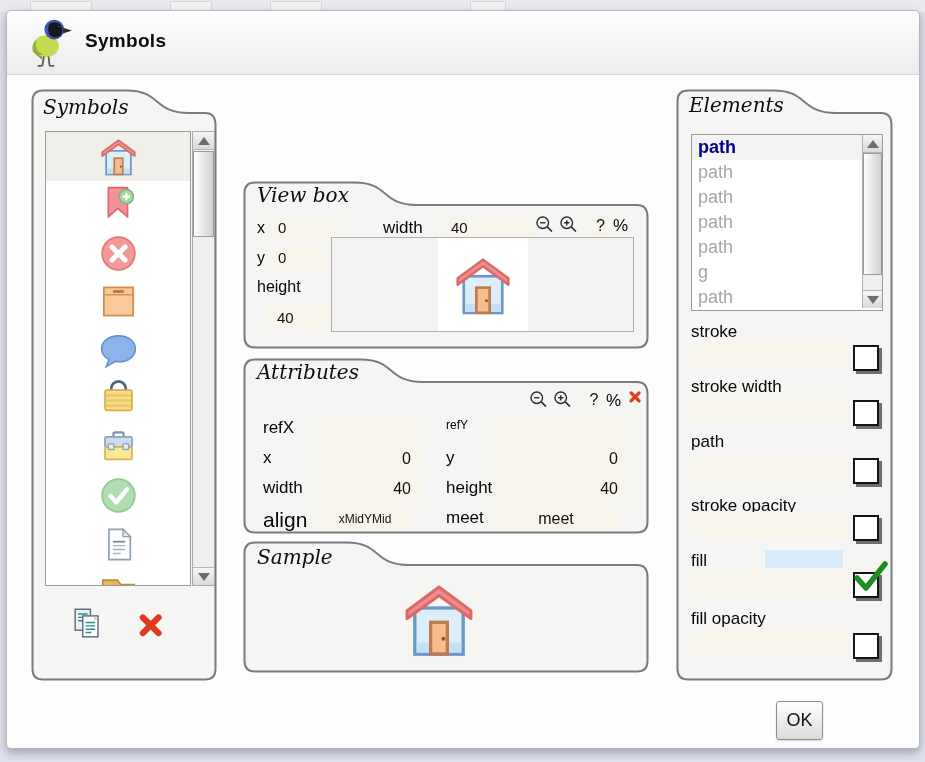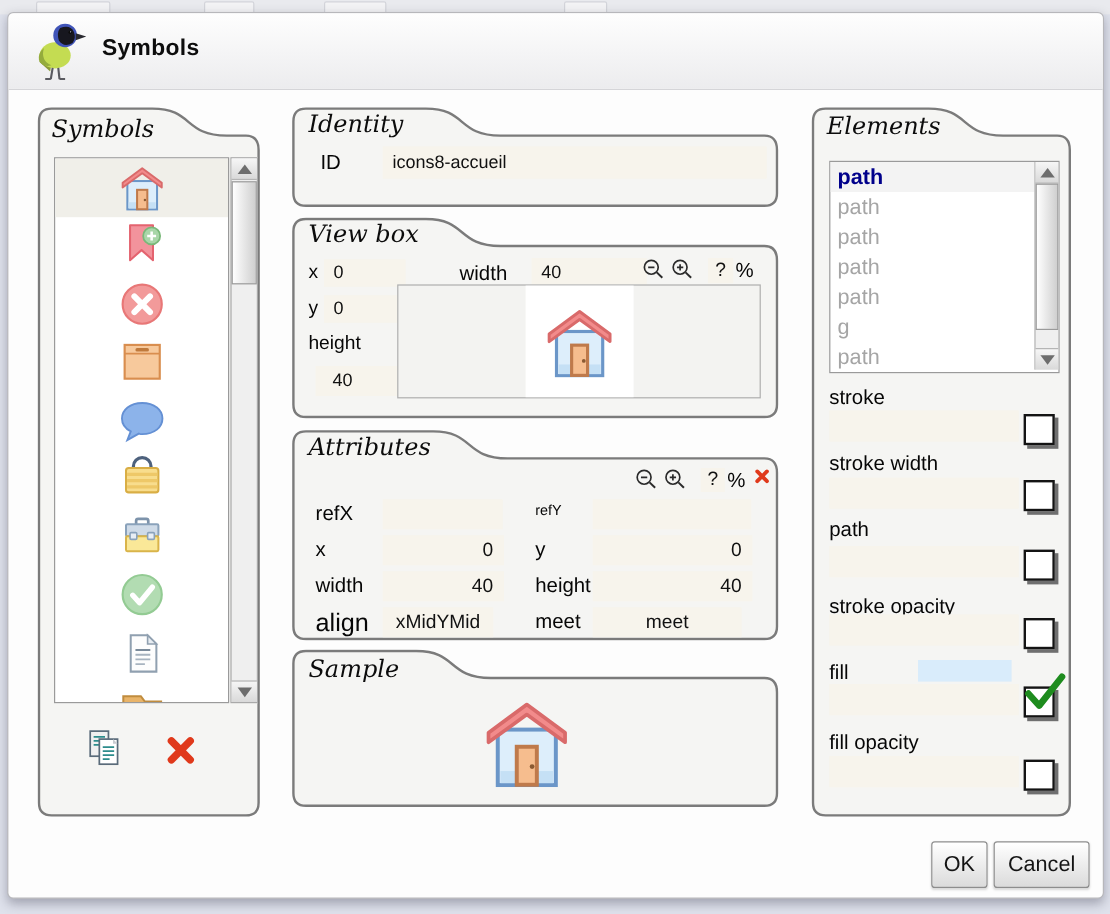--- a/index.html
+++ b/index.html
@@ -191,28 +191,20 @@
           <path d="M9.5 9.5 h10 M9.5 13 h10 M9.5 16.5 h10" stroke="#2d8c8c" stroke-width="1.5"></path>
           <rect x="14.5" y="11.5" width="16" height="22" fill="#ffffff" stroke="#5a6b7a" stroke-width="1.5"></rect>
           <path d="M26.5 11.5 l4 4 l-4 0 Z" fill="#c9cdd2"></path>
           <path d="M17.5 18.5 h10 M17.5 22 h10 M17.5 25.5 h10 M17.5 29 h6" stroke="#2d8c8c" stroke-width="1.5"></path>
         </svg></span>
     <span class="pc tool-ico" id="delx-slot" style="left:104px;top:519px;width:33px;height:33px"><svg viewBox="0 0 40 40">
           <path d="M9.5 11.5 L28.5 30.5 M28.5 11.5 L9.5 30.5" stroke="#e0391b" stroke-width="7.5" stroke-linecap="round"></path>
         </svg></span>
   </div>
 
-  <div class="panel" id="p-identity" style="left:236px;top:78px;width:406px;height:84px">
-      <svg class="panel-bg" width="406" height="84" viewBox="0 0 406 84">
-      <path d="M1.5 72 L1.5 12 Q1.5 1.5 12 1.5 L112 1.5 C146 1.5 138 24 174 24 L394 24 Q404.5 24 404.5 36 L404.5 72 Q404.5 82.5 394 82.5 L12 82.5 Q1.5 82.5 1.5 72 Z" fill="#f5f5f3" stroke="#7b7b7b" stroke-width="2"></path>
-      </svg>
-    <div class="pc ptitle" style="left:14px;top:2px">Identity</div>
-    <div class="pc lbl" style="left:24px;top:37px;font-size:17px">ID</div>
-    <div class="pc inp left" style="left:76px;top:33px;width:312px;height:27px">icons8-accueil</div>
-  </div>
 
   <div class="panel" id="p-viewbox" style="left:236px;top:170px;width:406px;height:168px">
       <svg class="panel-bg" width="406" height="168" viewBox="0 0 406 168">
       <path d="M1.5 156 L1.5 12 Q1.5 1.5 12 1.5 L112 1.5 C146 1.5 138 24 174 24 L394 24 Q404.5 24 404.5 36 L404.5 156 Q404.5 166.5 394 166.5 L12 166.5 Q1.5 166.5 1.5 156 Z" fill="#f5f5f3" stroke="#7b7b7b" stroke-width="2"></path>
       </svg>
     <div class="pc ptitle" style="left:14px;top:2px">View box</div>
 
     <div class="pc lbl" style="left:14px;top:38px">x</div>
     <div class="pc inp left" style="left:27px;top:35px;width:60px;height:23px">0</div>
     <div class="pc lbl" style="left:14px;top:68px">y</div>
@@ -276,21 +268,21 @@
     <div class="inp left" style="position:absolute;left:251px;top:58px;width:124px;height:25px;font-size:16px"></div>
         <div class="lbl" style="position:absolute;left:20px;top:90px;font-size:17px">x</div>
     <div class="inp right" style="position:absolute;left:76px;top:88px;width:92px;height:25px;font-size:16px">0</div>
     <div class="lbl" style="position:absolute;left:203px;top:90px;font-size:17px">y</div>
     <div class="inp right" style="position:absolute;left:251px;top:88px;width:124px;height:25px;font-size:16px">0</div>
         <div class="lbl" style="position:absolute;left:20px;top:120px;font-size:17px">width</div>
     <div class="inp right" style="position:absolute;left:76px;top:118px;width:92px;height:25px;font-size:16px">40</div>
     <div class="lbl" style="position:absolute;left:203px;top:120px;font-size:17px">height</div>
     <div class="inp right" style="position:absolute;left:251px;top:118px;width:124px;height:25px;font-size:16px">40</div>
         <div class="lbl" style="position:absolute;left:20px;top:150px;font-size:21px">align</div>
-    <div class="inp center" style="position:absolute;left:76px;top:148px;width:92px;height:25px;font-size:16px">xMidYMid</div>
+    <div class="inp center" style="position:absolute;left:76px;top:148px;width:92px;height:25px;font-size:12px">xMidYMid</div>
     <div class="lbl" style="position:absolute;left:203px;top:150px;font-size:17px">meet</div>
     <div class="inp center" style="position:absolute;left:251px;top:148px;width:124px;height:25px;font-size:16px">meet</div>
       </div>
   </div>
 
   <div class="panel" id="p-sample" style="left:236px;top:530px;width:406px;height:132px">
       <svg class="panel-bg" width="406" height="132" viewBox="0 0 406 132">
       <path d="M1.5 120 L1.5 12 Q1.5 1.5 12 1.5 L104 1.5 C138 1.5 130 24 166 24 L394 24 Q404.5 24 404.5 36 L404.5 120 Q404.5 130.5 394 130.5 L12 130.5 Q1.5 130.5 1.5 120 Z" fill="#f5f5f3" stroke="#7b7b7b" stroke-width="2"></path>
       </svg>
     <div class="pc ptitle" style="left:14px;top:4px">Sample</div>
@@ -349,14 +341,13 @@
               <path d="M5 18 L14 28 L33 4" fill="none" stroke="#1e8c1e" stroke-width="5.5" stroke-linecap="round" stroke-linejoin="round"></path>
             </svg></span>
         </div>
         <div class="lbl" style="position:absolute;left:15px;top:520px;font-size:17px">fill opacity</div>
         <div class="inp left" style="position:absolute;left:15px;top:541px;width:150px;height:26px"></div>
         <div class="cb" style="left:177px;top:544px"></div>
       </div>
   </div>
 
   <div class="btn" style="left:769px;top:690px;width:45px;height:37px">OK</div>
-  <div class="btn" style="left:821px;top:690px;width:78px;height:37px">Cancel</div>
 </div>
 
 </body></html>

